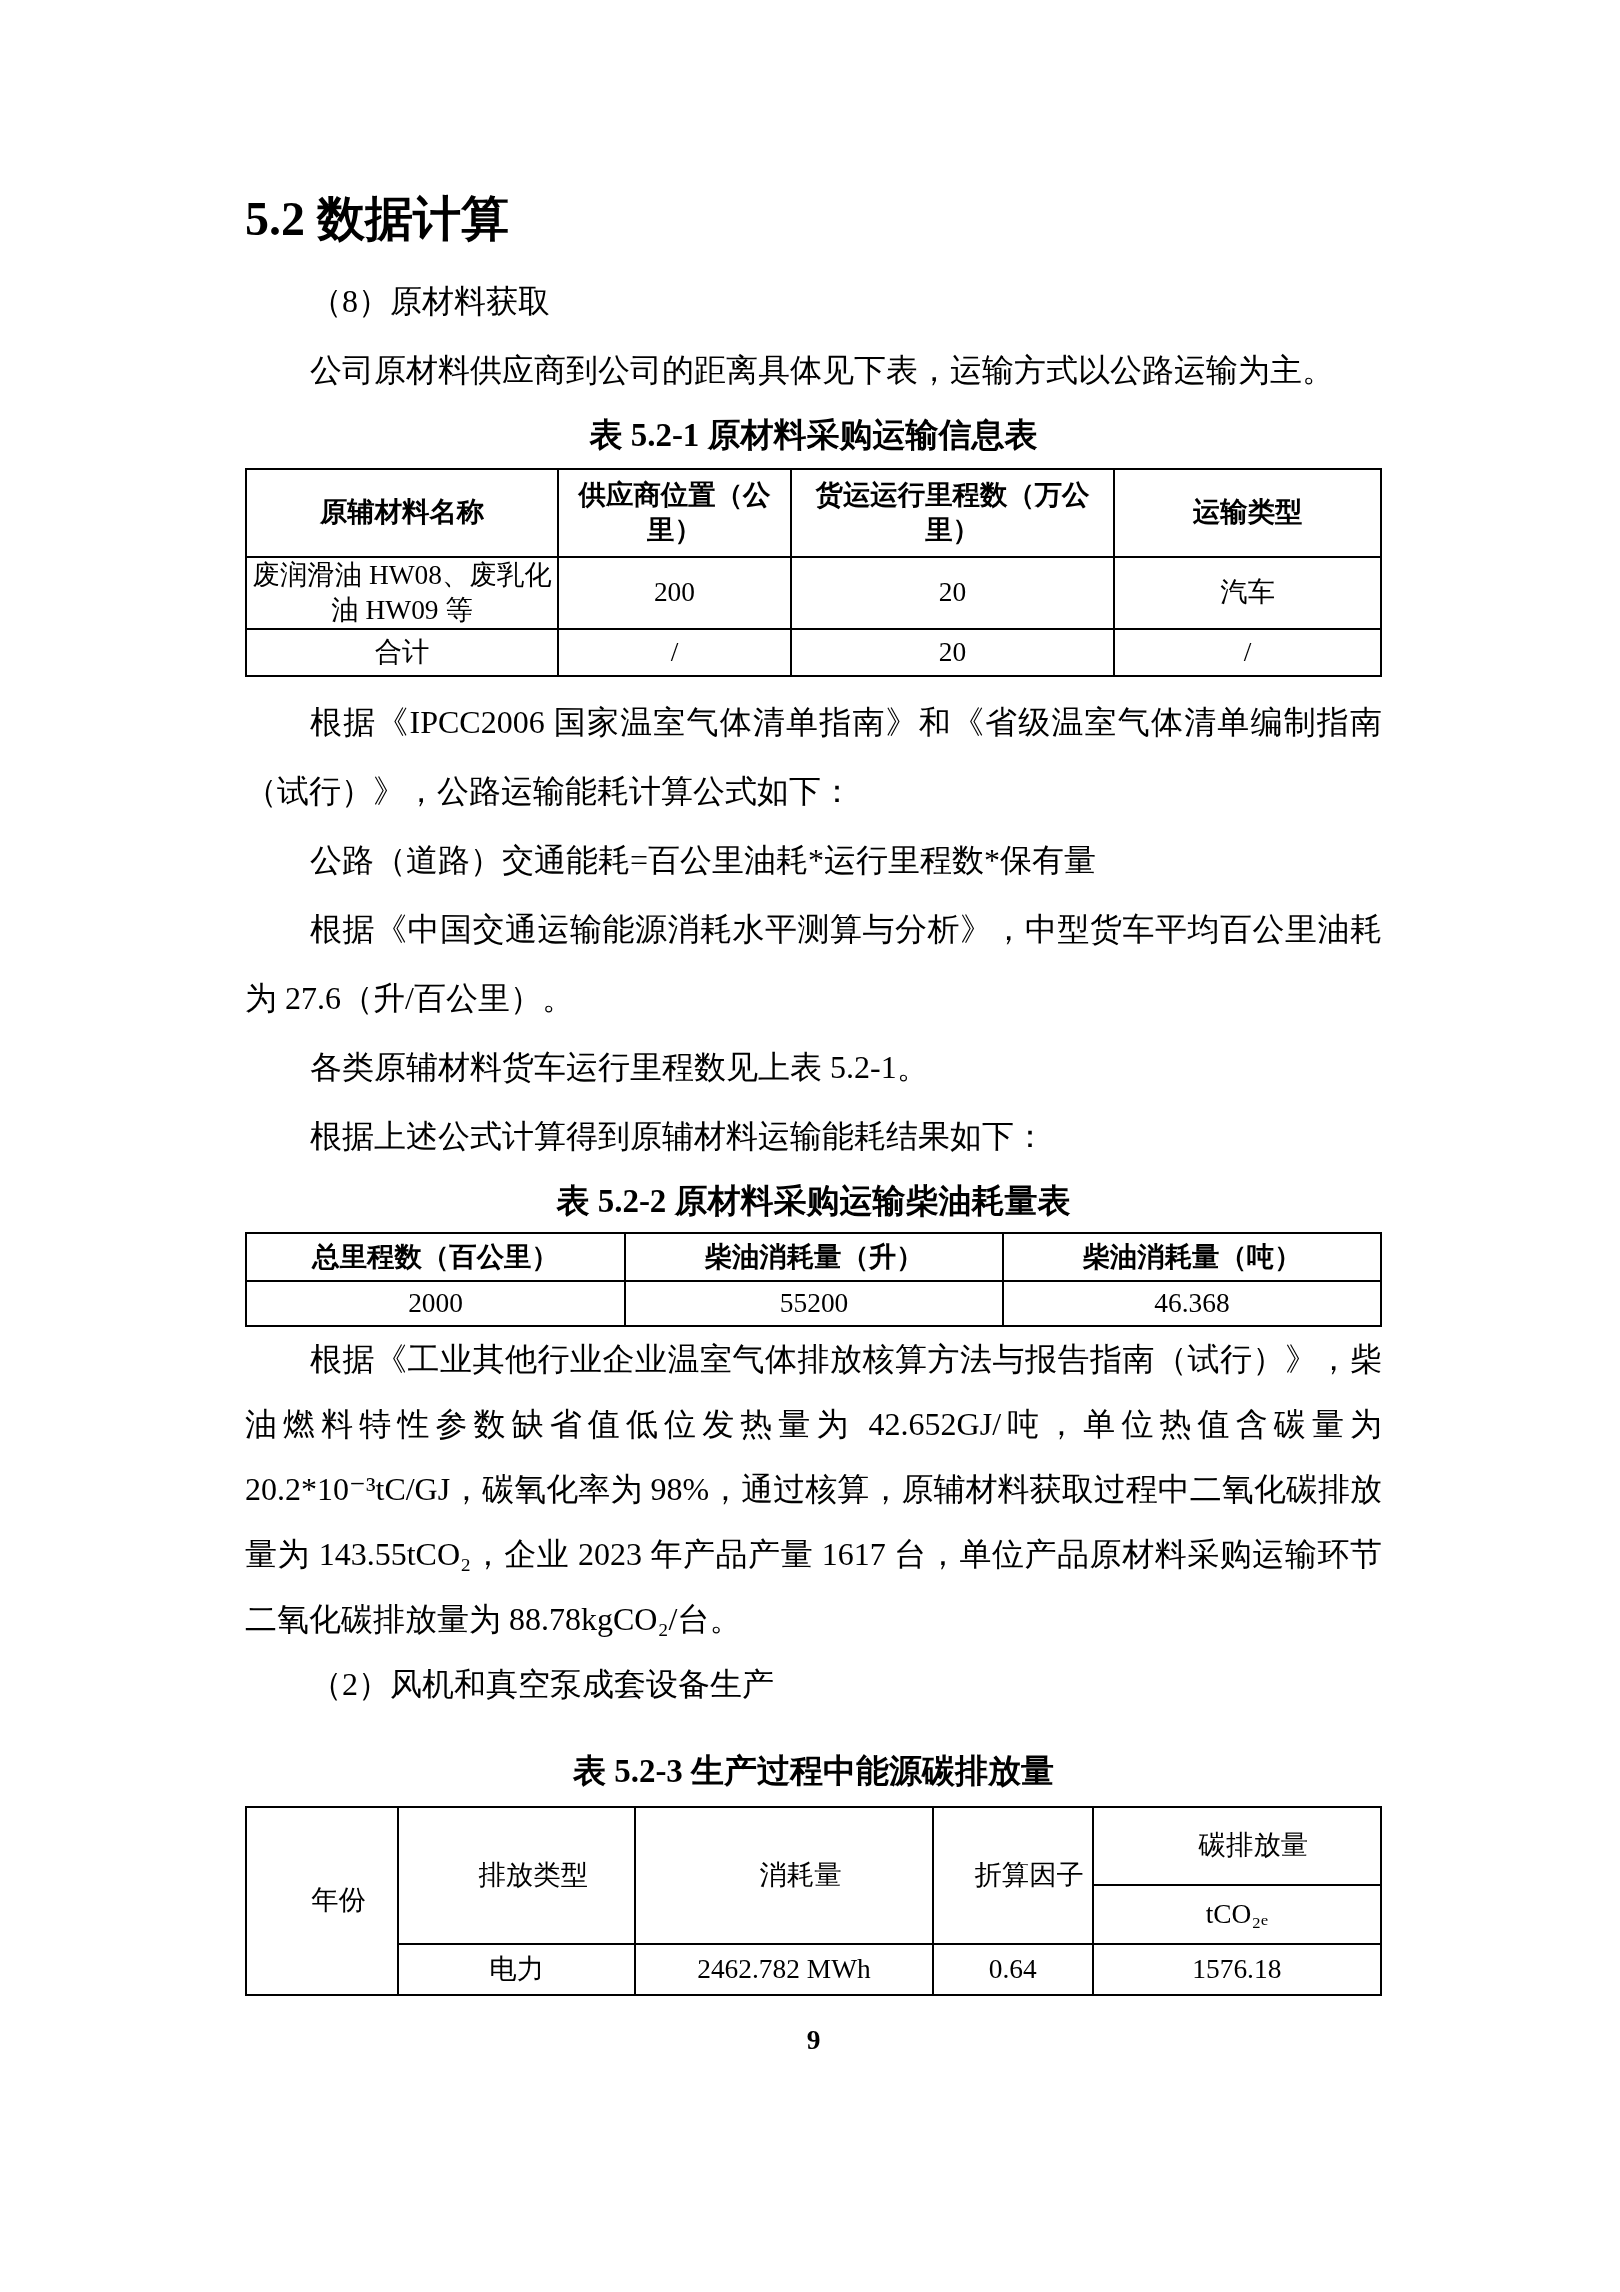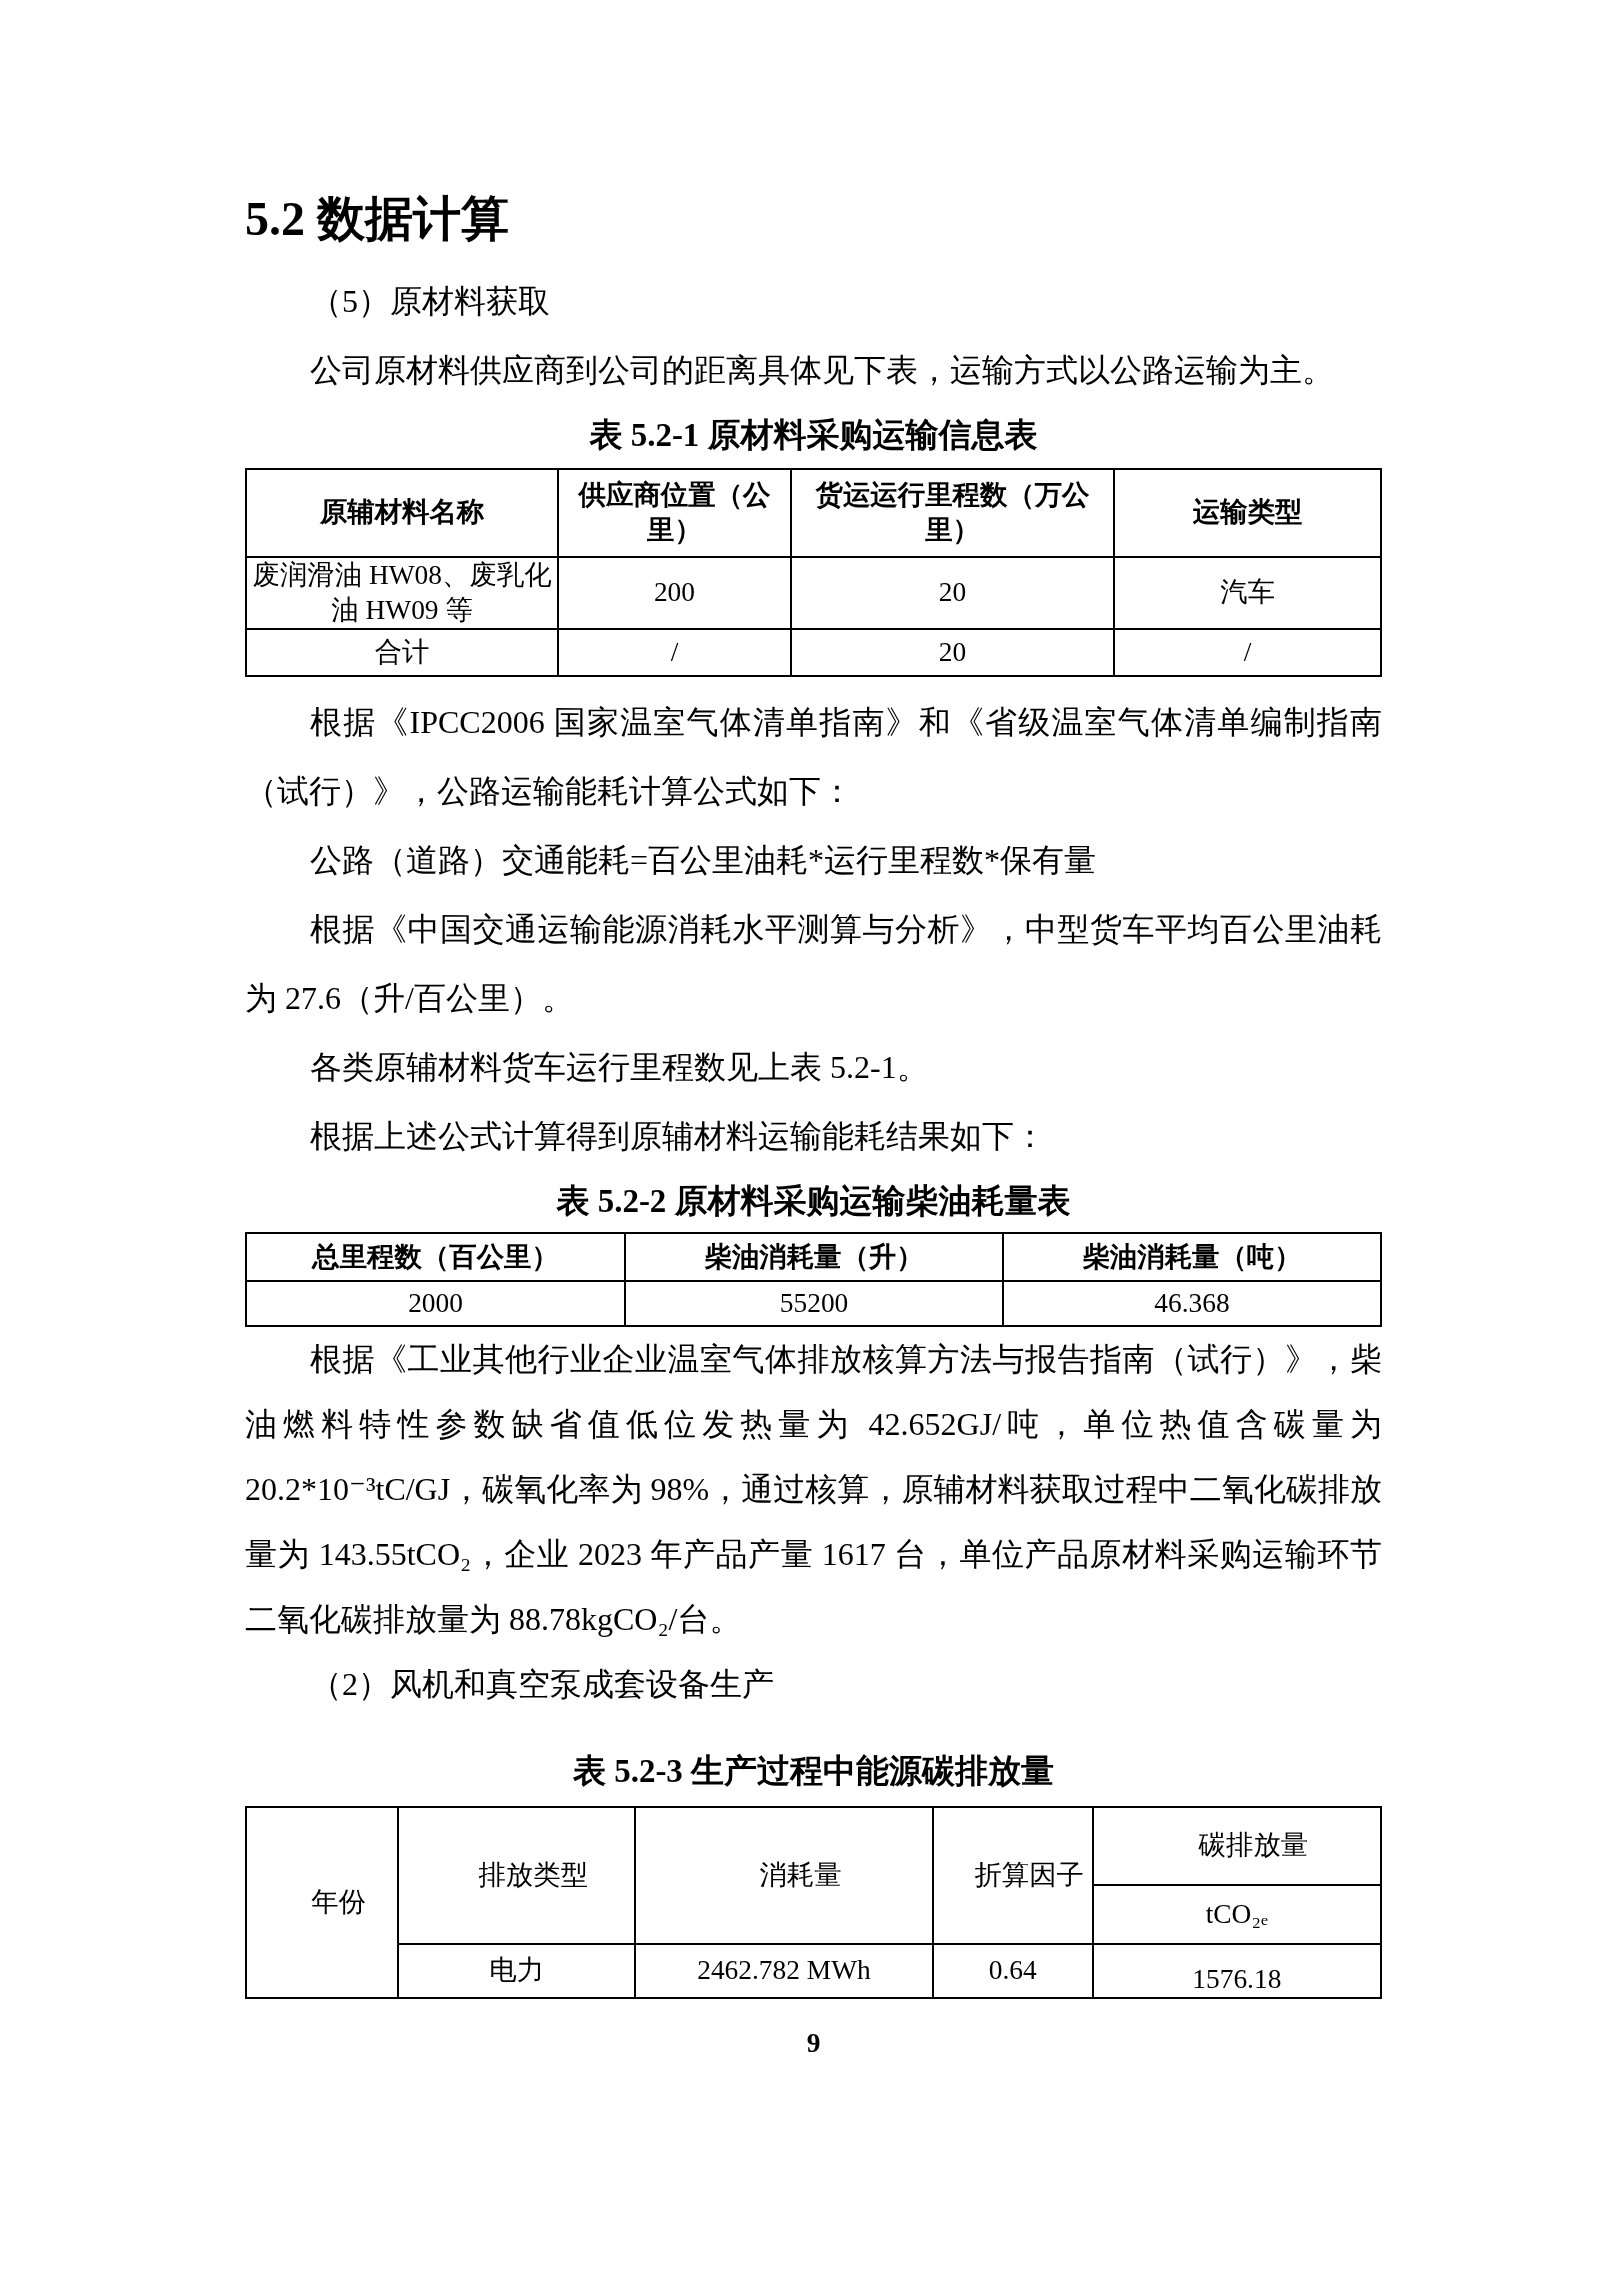--- a/index.html
+++ b/index.html
@@ -33,35 +33,35 @@
   .t1 .hrow td{font-weight:bold;height:88px;}
   .t1 .r1 td{height:71px;}
   .t1 .r2 td{height:47px;}
   .t2 .hrow td{font-weight:bold;height:48px;}
   .t2 .r1 td{height:45px;}
   .t3{margin-top:3.9px;}
   .t3 .t3r1 td{height:78px;padding-left:36px;}
   .t3 .t3r2 td{height:59px;}
   .t3 .t3r3 td{height:51px;}
   .t3 .t3r3 td{border-bottom:2.9px solid #000;}
-  .t3 td.cell-top{vertical-align:top;padding-top:17px;}
+  .t3 td.cell-top{vertical-align:top;padding-top:7px;}
   .sec2{margin-top:11.8px;}
   .page-number{
     text-align:center;font-size:27.4px;font-weight:bold;margin-top:29px;
   }
   .sub2e{white-space:nowrap;}
 </style>
 </head>
 <body>
 
 <div class="content">
 
   <h2 class="section-heading">5.2 数据计算</h2>
 
-  <p class="para">（5）原材料获取</p>
+  <p class="para">（8）原材料获取</p>
   <p class="para">公司原材料供应商到公司的距离具体见下表，运输方式以公路运输为主。</p>
 
   <p class="tbl-title">表 5.2-1 原材料采购运输信息表</p>
 
   <table class="tbl t1">
     <colgroup>
       <col style="width:27.5%">
         <col style="width:20.5%">
         <col style="width:28.5%">
         <col style="width:23.5%">

